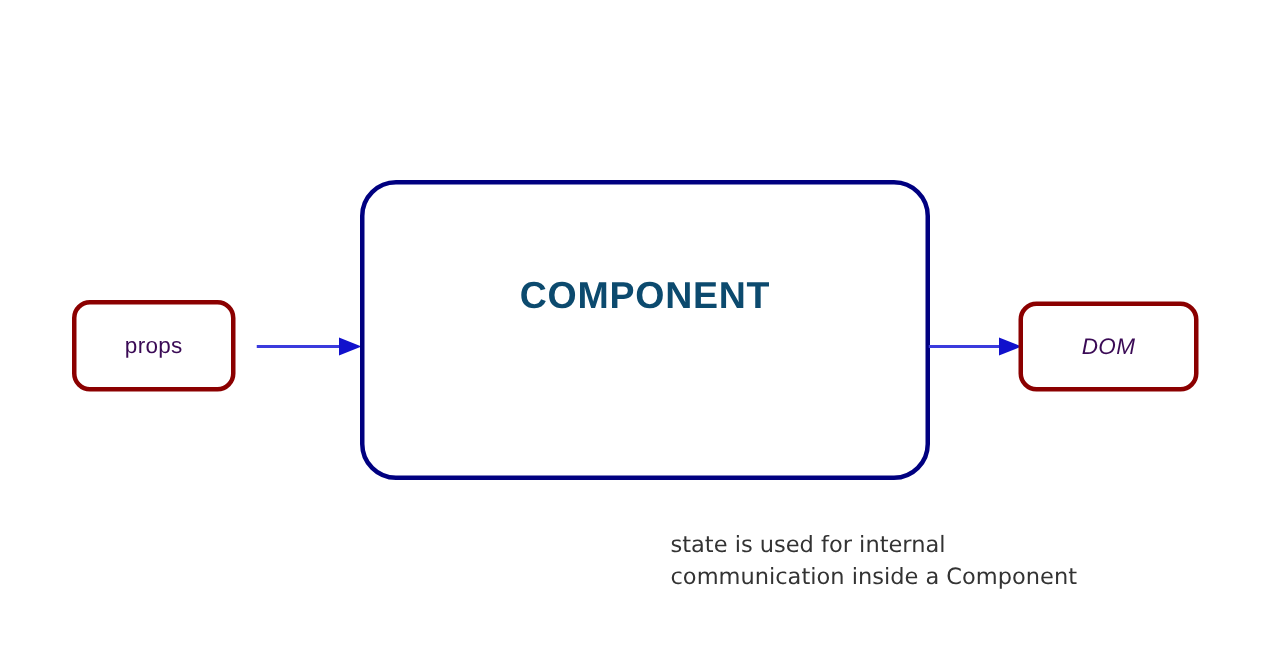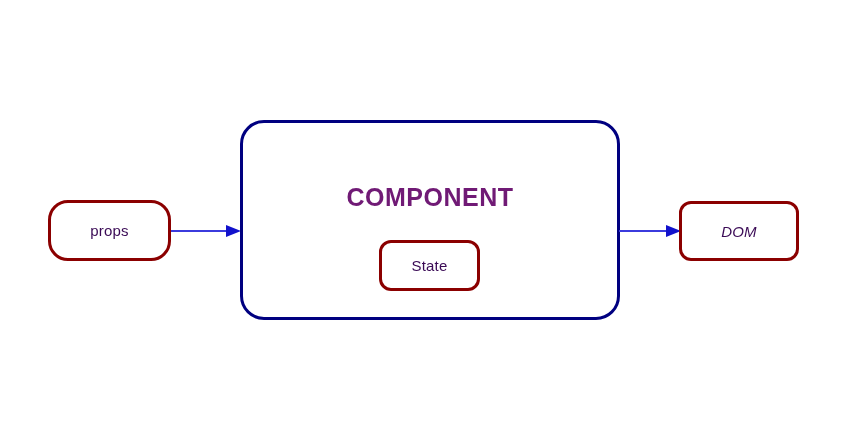--- a/index.html
+++ b/index.html
@@ -41,23 +41,22 @@
     font-size: 15px;
     color: #3a0a55;
     letter-spacing: 0.2px;
     white-space: nowrap;
   }
 
   
   #props-box {
     left: 48px;
     top: 200px;
-    width: 123px;
+    width: 109px;
     height: 61px;
-    border-radius: 20px;
   }
 
   
   #dom-box {
     left: 679px;
     top: 201px;
     width: 120px;
     height: 60px;
     font-style: italic;
   }
@@ -81,21 +80,21 @@
   
   #component-title {
     position: absolute;
     left: 240px;
     top: 183px;
     width: 380px;
     text-align: center;
     font-family: "Liberation Sans", sans-serif;
     font-size: 25px;
     font-weight: bold;
-    color: #701a75;
+    color: #0c4a6e;
     letter-spacing: 0.5px;
     white-space: nowrap;
   }
 
   
   .arrow {
     position: absolute;
     height: 16px;
     display: block;
   }
@@ -133,27 +132,26 @@
 
   <svg class="arrow" id="arrow-props-to-component" viewBox="0 0 70 16">
     <line x1="0" y1="8" x2="56" y2="8" stroke="#3b3bdd" stroke-width="2"></line>
     <polygon points="55,2 70,8 55,14" fill="#1111cc"></polygon>
   </svg>
 
   <div class="box box-navy" id="component-box"></div>
 
   <div id="component-title">COMPONENT</div>
 
-  <div class="box box-red" id="state-box">
-    <span class="box-label">State</span>
-  </div>
 
   <svg class="arrow" id="arrow-component-to-dom" viewBox="0 0 62 16">
     <line x1="0" y1="8" x2="48" y2="8" stroke="#3b3bdd" stroke-width="2"></line>
     <polygon points="47,2 62,8 47,14" fill="#1111cc"></polygon>
   </svg>
 
   <div class="box box-red" id="dom-box">
     <span class="box-label">DOM</span>
   </div>
 
+  <div id="caption">state is used for internal
+communication inside a Component</div>
 
 </div>
 
 </body></html>

